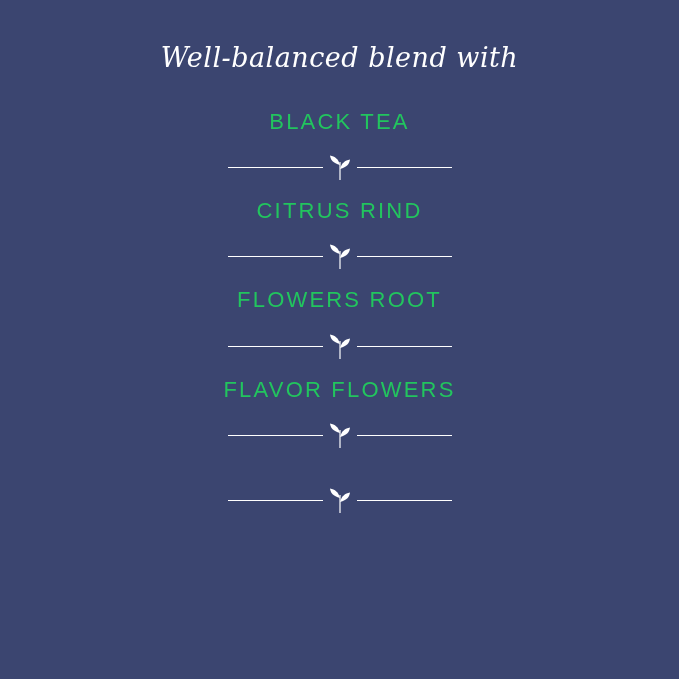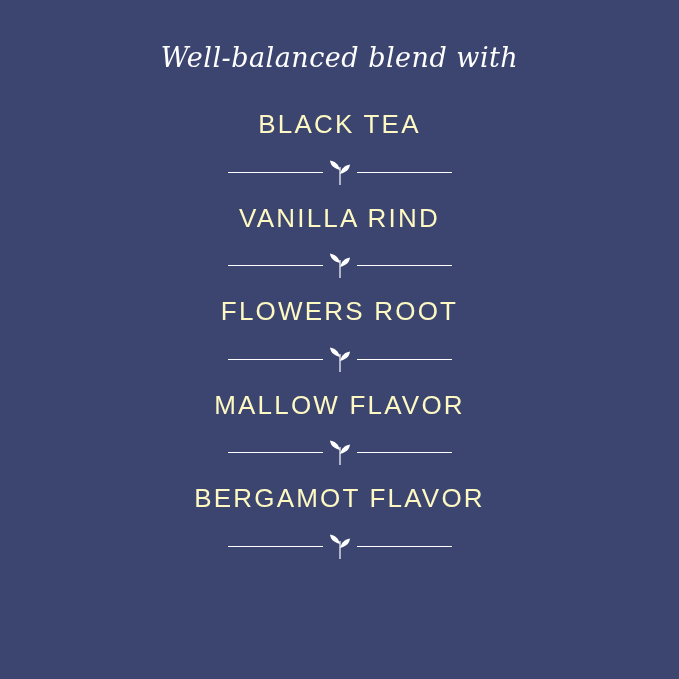--- a/index.html
+++ b/index.html
@@ -38,22 +38,22 @@
     white-space: nowrap;
   }
   .ingredient-list {
     margin-top: 32px;
     display: flex;
     flex-direction: column;
     align-items: center;
     width: 100%;
   }
   .ingredient {
-    color: #fef9c3;
-    font-size: 26px;
+    color: #22c55e;
+    font-size: 22px;
     letter-spacing: 2.2px;
     text-align: center;
     font-weight: 400;
     padding: 0;
     margin: 0;
     line-height: 1.1;
   }
   .divider {
     width: 224px;
     height: 34px;
@@ -97,21 +97,21 @@
       <span class="rule"></span>
       <span class="leaf">
         <svg viewBox="0 0 34 34" width="34" height="34" aria-hidden="true">
           <path d="M17 30 L17 12" stroke="#ffffff" stroke-width="1.2" fill="none"></path>
           <path d="M17 15 C10 13, 7.5 10, 7 5.5 C12 6.5, 15.5 9, 17 15 Z" fill="#ffffff"></path>
           <path d="M17 19 C24 17, 26.5 14, 27 9.5 C22 10.5, 18.5 13, 17 19 Z" fill="#ffffff"></path>
         </svg>
       </span>
     </div>
 
-    <div class="ingredient">VANILLA RIND</div>
+    <div class="ingredient">CITRUS RIND</div>
 
     <div class="divider">
       <span class="rule"></span>
       <span class="leaf">
         <svg viewBox="0 0 34 34" width="34" height="34" aria-hidden="true">
           <path d="M17 30 L17 12" stroke="#ffffff" stroke-width="1.2" fill="none"></path>
           <path d="M17 15 C10 13, 7.5 10, 7 5.5 C12 6.5, 15.5 9, 17 15 Z" fill="#ffffff"></path>
           <path d="M17 19 C24 17, 26.5 14, 27 9.5 C22 10.5, 18.5 13, 17 19 Z" fill="#ffffff"></path>
         </svg>
       </span>
@@ -123,34 +123,33 @@
       <span class="rule"></span>
       <span class="leaf">
         <svg viewBox="0 0 34 34" width="34" height="34" aria-hidden="true">
           <path d="M17 30 L17 12" stroke="#ffffff" stroke-width="1.2" fill="none"></path>
           <path d="M17 15 C10 13, 7.5 10, 7 5.5 C12 6.5, 15.5 9, 17 15 Z" fill="#ffffff"></path>
           <path d="M17 19 C24 17, 26.5 14, 27 9.5 C22 10.5, 18.5 13, 17 19 Z" fill="#ffffff"></path>
         </svg>
       </span>
     </div>
 
-    <div class="ingredient">MALLOW FLAVOR</div>
+    <div class="ingredient">FLAVOR FLOWERS</div>
 
     <div class="divider">
       <span class="rule"></span>
       <span class="leaf">
         <svg viewBox="0 0 34 34" width="34" height="34" aria-hidden="true">
           <path d="M17 30 L17 12" stroke="#ffffff" stroke-width="1.2" fill="none"></path>
           <path d="M17 15 C10 13, 7.5 10, 7 5.5 C12 6.5, 15.5 9, 17 15 Z" fill="#ffffff"></path>
           <path d="M17 19 C24 17, 26.5 14, 27 9.5 C22 10.5, 18.5 13, 17 19 Z" fill="#ffffff"></path>
         </svg>
       </span>
     </div>
 
-    <div class="ingredient">BERGAMOT FLAVOR</div>
 
     <div class="divider">
       <span class="rule"></span>
       <span class="leaf">
         <svg viewBox="0 0 34 34" width="34" height="34" aria-hidden="true">
           <path d="M17 30 L17 12" stroke="#ffffff" stroke-width="1.2" fill="none"></path>
           <path d="M17 15 C10 13, 7.5 10, 7 5.5 C12 6.5, 15.5 9, 17 15 Z" fill="#ffffff"></path>
           <path d="M17 19 C24 17, 26.5 14, 27 9.5 C22 10.5, 18.5 13, 17 19 Z" fill="#ffffff"></path>
         </svg>
       </span>

